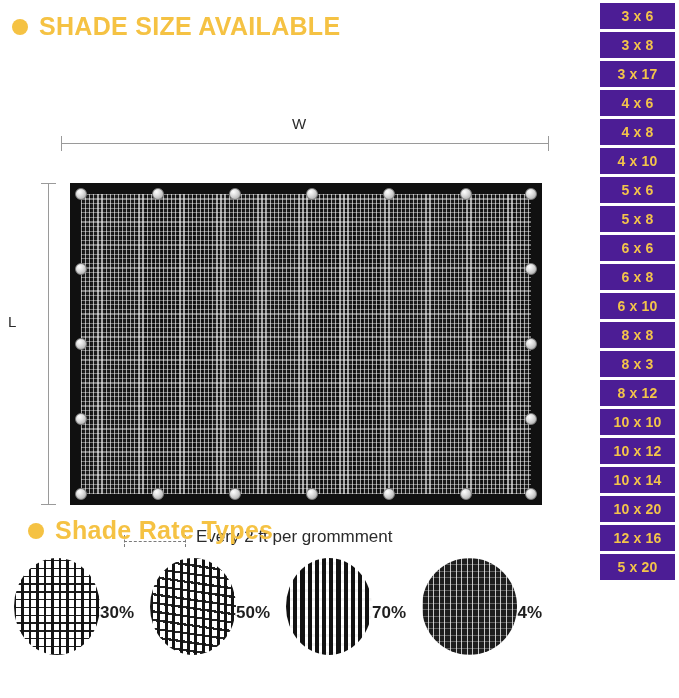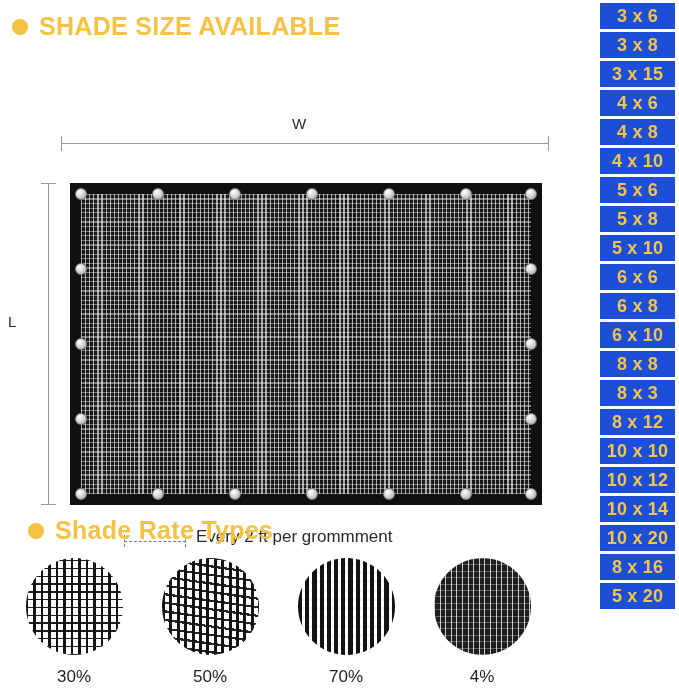--- a/index.html
+++ b/index.html
@@ -163,22 +163,22 @@
   #rates {
     position: absolute;
     left: 14px; top: 558px;
     width: 580px;
     display: flex;
     gap: 16px;
   }
   .rate {
     width: 120px;
     display: flex;
-    flex-direction: column;
     align-items: center;
+    font-weight: bold;
   }
   .swatch {
     width: 97px; height: 97px;
     border-radius: 50%;
     background-color: #ffffff;
     overflow: hidden;
     position: relative;
   }
   .swatch.r30 {
     background-image:
@@ -213,23 +213,23 @@
     right: 0; top: 0;
     width: 79px;
     height: 698px;
     display: flex;
     flex-direction: column;
     gap: 3px;
     padding: 3px 4px 0 0;
   }
   .size-chip {
     height: 26px;
-    background: #1d4ed8;
+    background: #4c1d95;
     color: #f3c44a;
-    font-size: 18px;
+    font-size: 14px;
     font-weight: bold;
     display: flex;
     align-items: center;
     justify-content: center;
     letter-spacing: 0.2px;
     flex: 0 0 auto;
   }
 </style>
 </head>
 <body>
@@ -316,34 +316,33 @@
       <div class="rate">
         <span class="swatch r90"></span>
         <span class="rate-label">4%</span>
       </div>
     </div>
   </div>
 
   <div id="sizes">
     <div class="size-chip">3 x 6</div>
     <div class="size-chip">3 x 8</div>
-    <div class="size-chip">3 x 15</div>
+    <div class="size-chip">3 x 17</div>
     <div class="size-chip">4 x 6</div>
     <div class="size-chip">4 x 8</div>
     <div class="size-chip">4 x 10</div>
     <div class="size-chip">5 x 6</div>
     <div class="size-chip">5 x 8</div>
-    <div class="size-chip">5 x 10</div>
     <div class="size-chip">6 x 6</div>
     <div class="size-chip">6 x 8</div>
     <div class="size-chip">6 x 10</div>
     <div class="size-chip">8 x 8</div>
     <div class="size-chip">8 x 3</div>
     <div class="size-chip">8 x 12</div>
     <div class="size-chip">10 x 10</div>
     <div class="size-chip">10 x 12</div>
     <div class="size-chip">10 x 14</div>
     <div class="size-chip">10 x 20</div>
-    <div class="size-chip">8 x 16</div>
+    <div class="size-chip">12 x 16</div>
     <div class="size-chip">5 x 20</div>
   </div>
 
 </div>
 
 </body></html>

